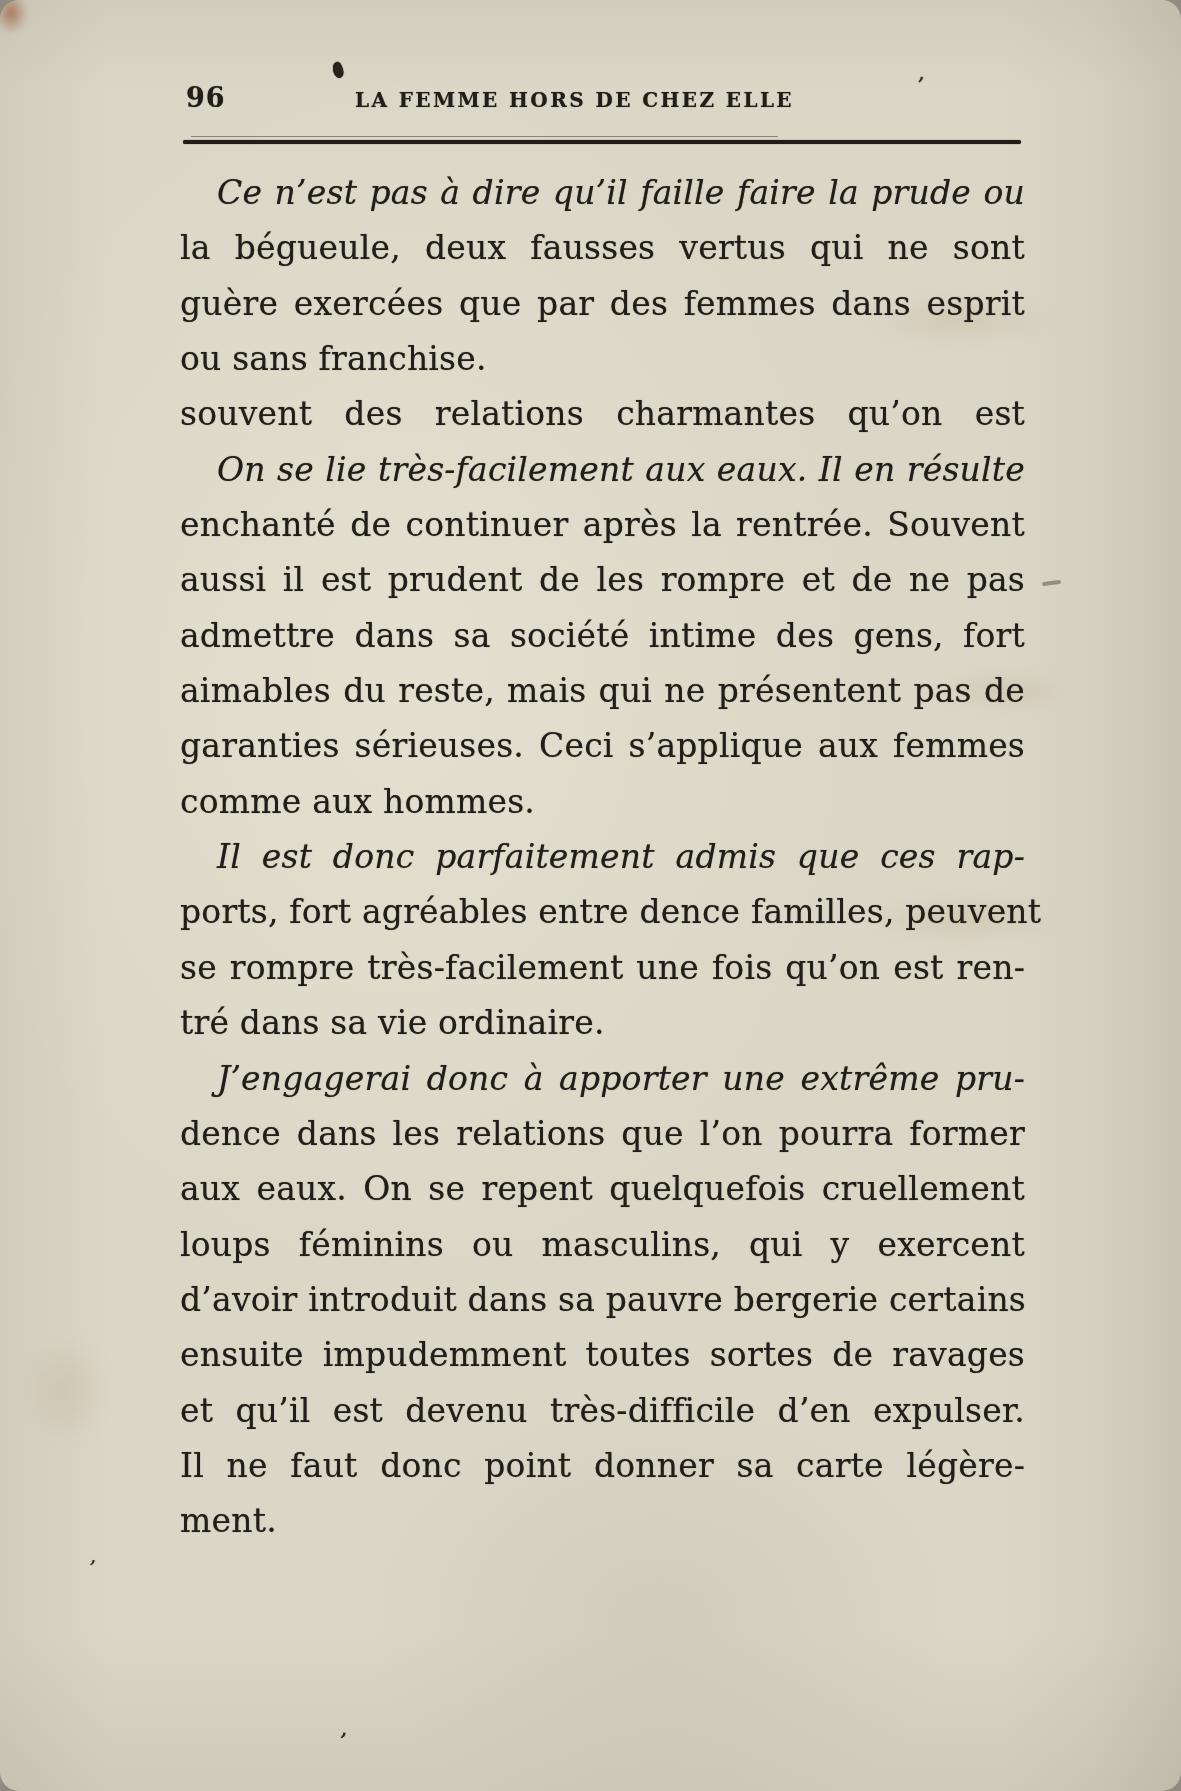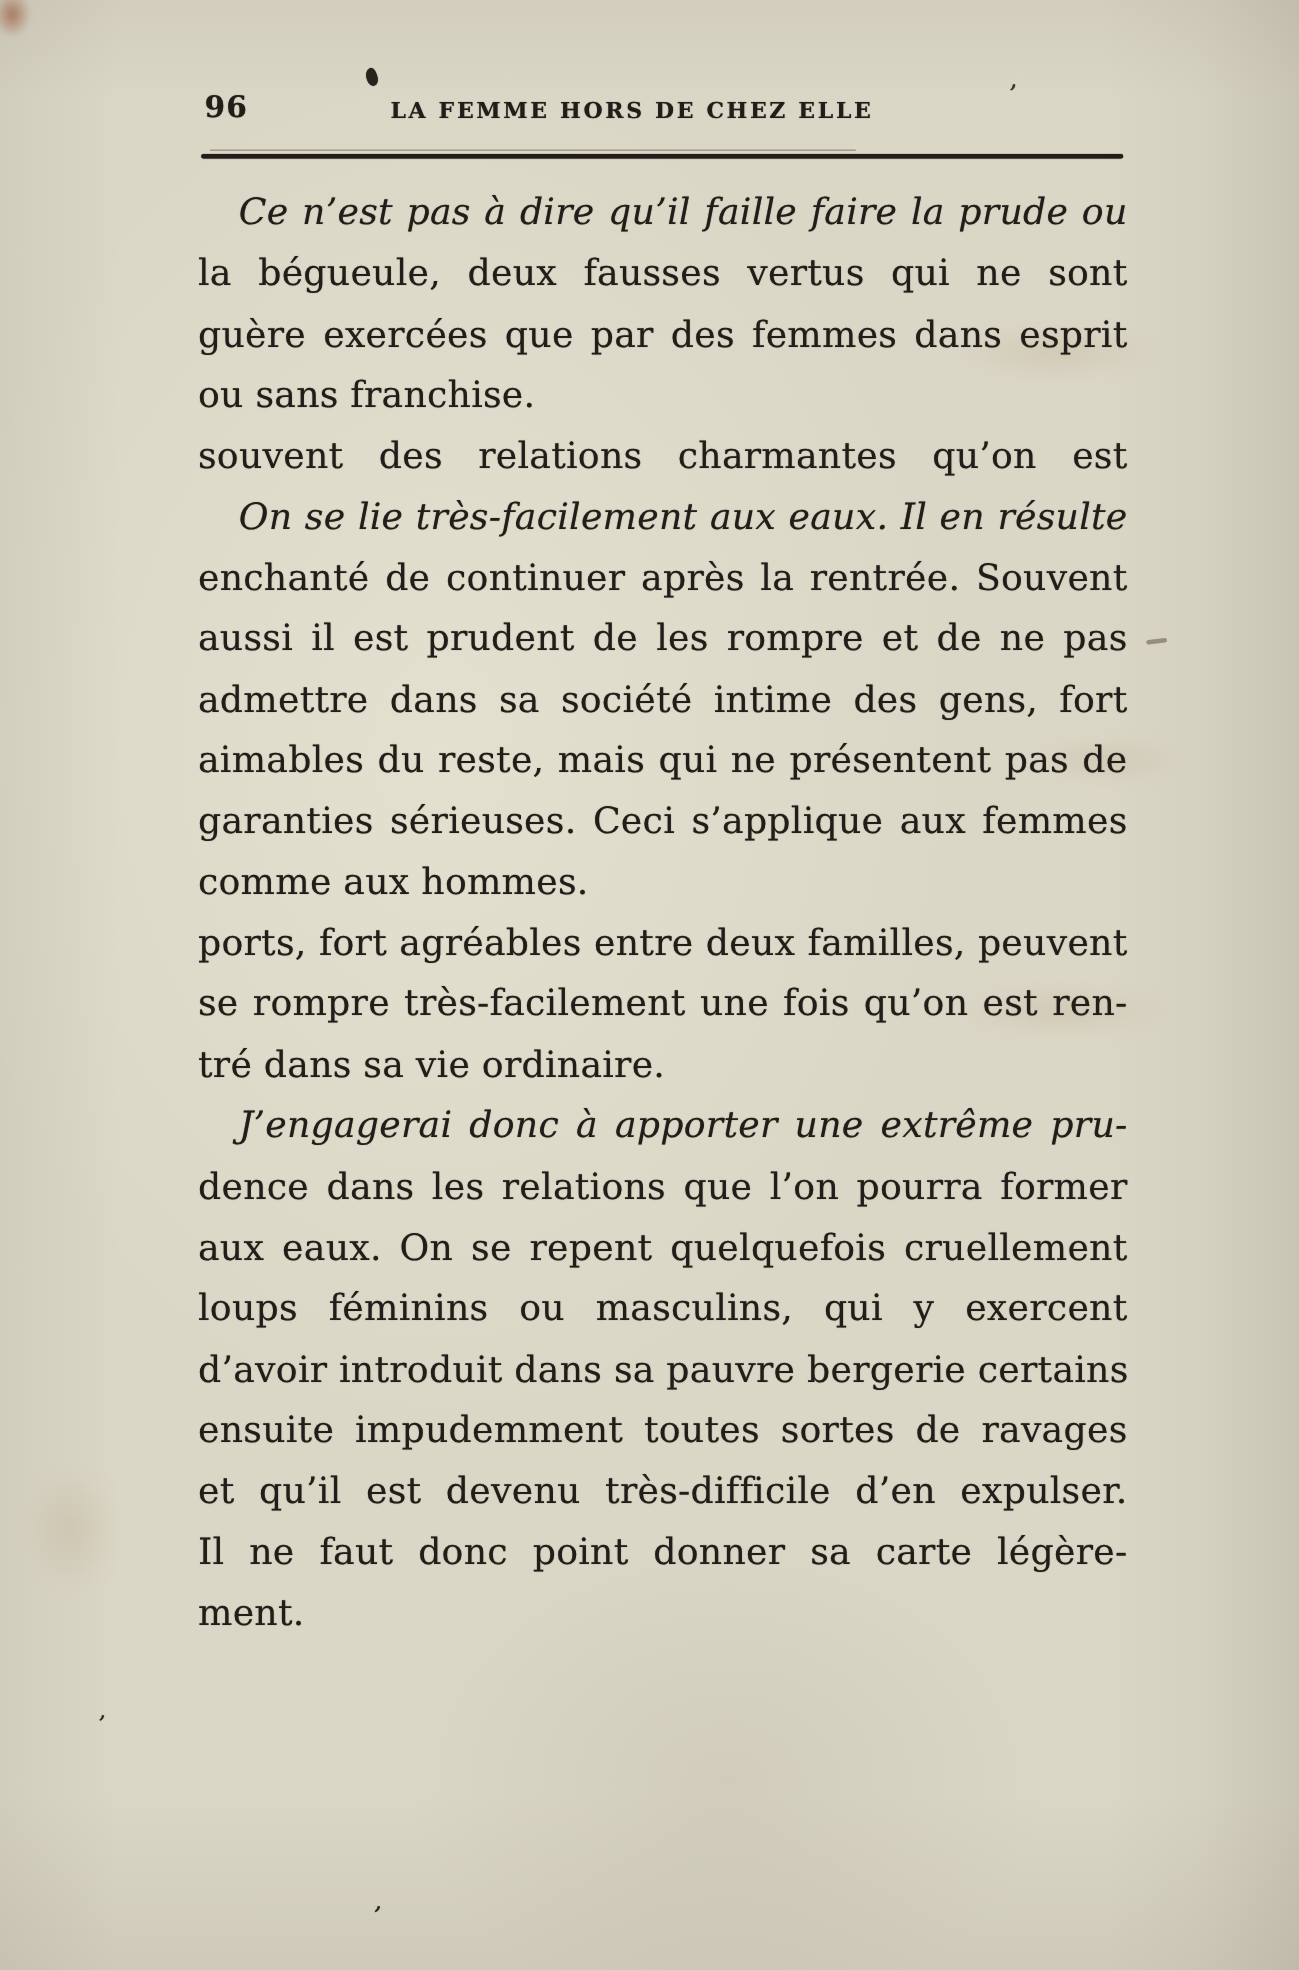--- a/index.html
+++ b/index.html
@@ -10,20 +10,21 @@
     background-color:#dbd7c7;
     background-image:
       linear-gradient(to left, rgba(108,102,86,0.16), rgba(108,102,86,0.05) 90px, transparent 180px),
       linear-gradient(to right, rgba(100,94,80,0.08), transparent 110px),
       linear-gradient(to bottom, rgba(128,120,102,0.10), transparent 90px),
       linear-gradient(to top, rgba(118,110,94,0.12), transparent 160px),
       radial-gradient(420px 320px at 660px 1620px, rgba(118,110,94,0.10), transparent 70%),
       radial-gradient(620px 820px at 400px 680px, rgba(242,238,222,0.40), transparent 75%);
     font-family:"DejaVu Serif","Liberation Serif",serif;
     color:#211d18;
+    border-radius:19px;
   }
 
   
   .pagenum{
     position:absolute;left:186px;top:82px;
     font-size:27px;font-weight:bold;letter-spacing:1px;
     text-shadow:0 0 1px rgba(30,25,20,0.6);
   }
   .running-title{
     position:absolute;left:355px;top:88px;width:520px;
@@ -114,21 +115,22 @@
 
     <div class="line">souvent des relations charmantes qu’on est</div>
     <div class="line indent">On se lie très-facilement aux eaux. Il en résulte</div>
     <div class="line">enchanté de continuer après la rentrée. Souvent</div>
     <div class="line">aussi il est prudent de les rompre et de ne pas</div>
     <div class="line">admettre dans sa société intime des gens, fort</div>
     <div class="line">aimables du reste, mais qui ne présentent pas de</div>
     <div class="line">garanties sérieuses. Ceci s’applique aux femmes</div>
     <div class="line pend">comme aux hommes.</div>
 
-    <div class="line">ports, fort agréables entre deux familles, peuvent</div>
+    <div class="line indent">Il est donc parfaitement admis que ces rap-</div>
+    <div class="line">ports, fort agréables entre dence familles, peuvent</div>
     <div class="line">se rompre très-facilement une fois qu’on est ren-</div>
     <div class="line pend">tré dans sa vie ordinaire.</div>
 
     <div class="line indent">J’engagerai donc à apporter une extrême pru-</div>
     <div class="line">dence dans les relations que l’on pourra former</div>
     <div class="line">aux eaux. On se repent quelquefois cruellement</div>
     <div class="line">loups féminins ou masculins, qui y exercent</div>
     <div class="line">d’avoir introduit dans sa pauvre bergerie certains</div>
     <div class="line">ensuite impudemment toutes sortes de ravages</div>
     <div class="line">et qu’il est devenu très-difficile d’en expulser.</div>

